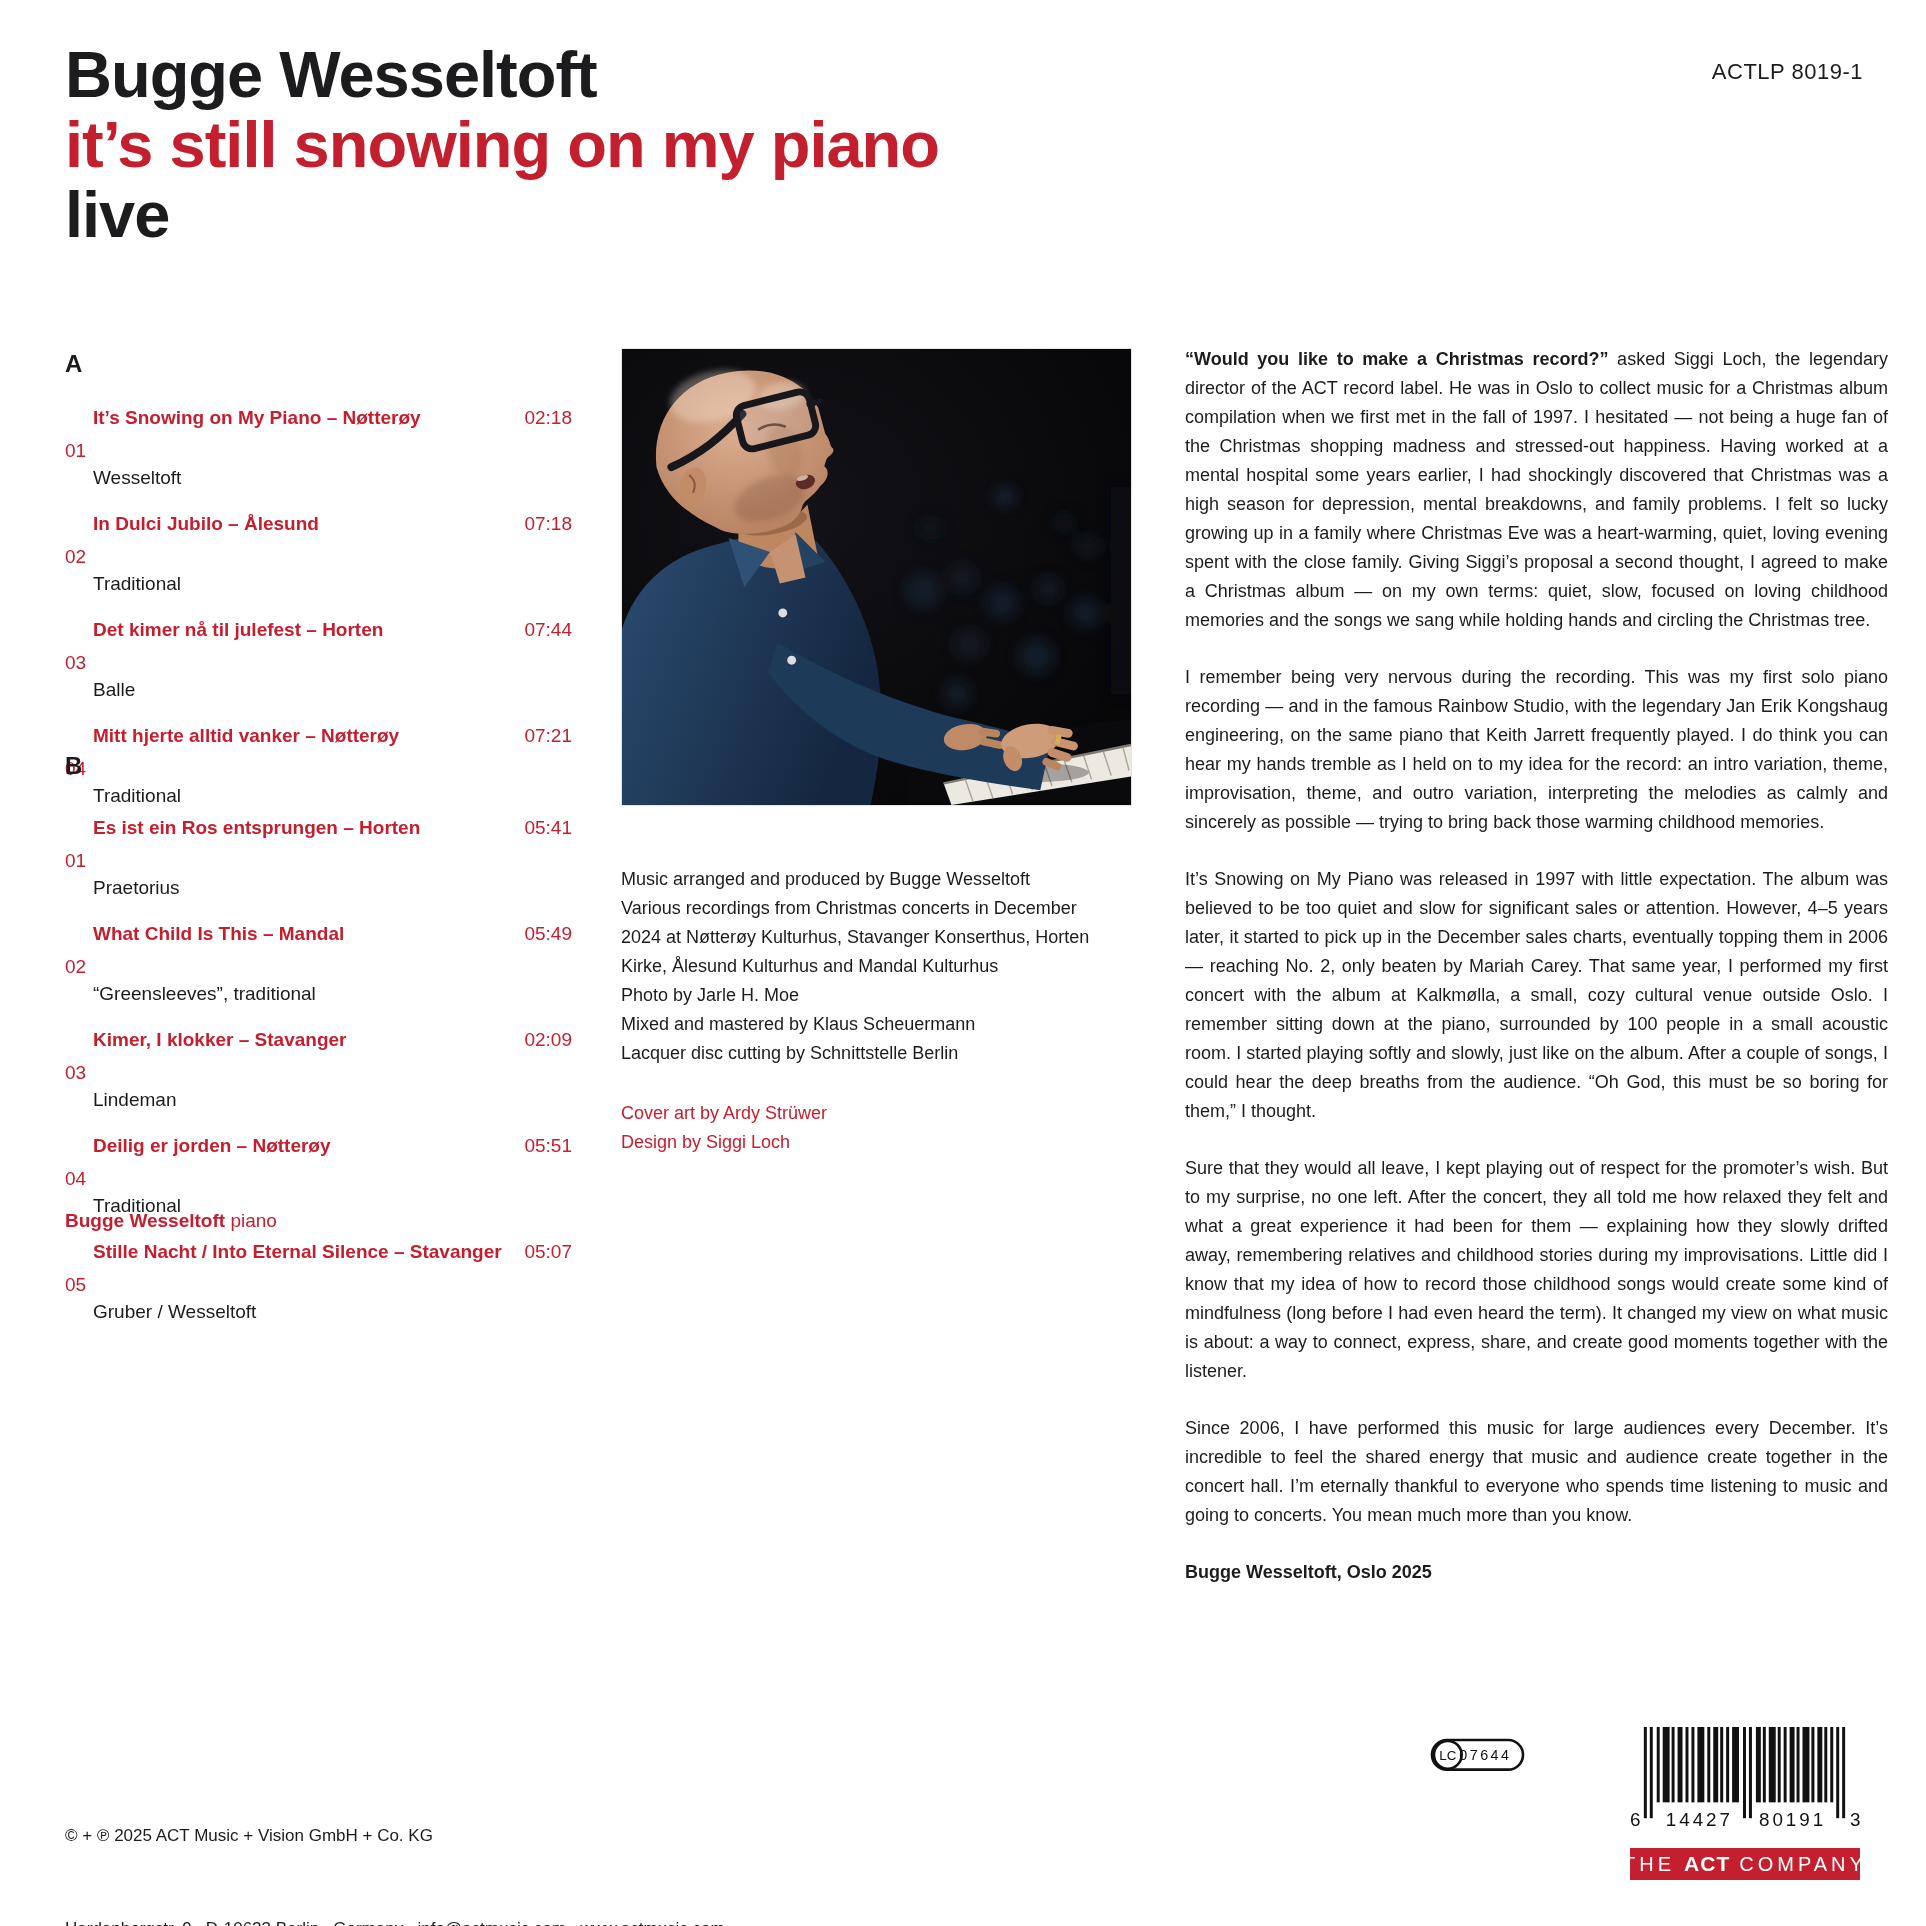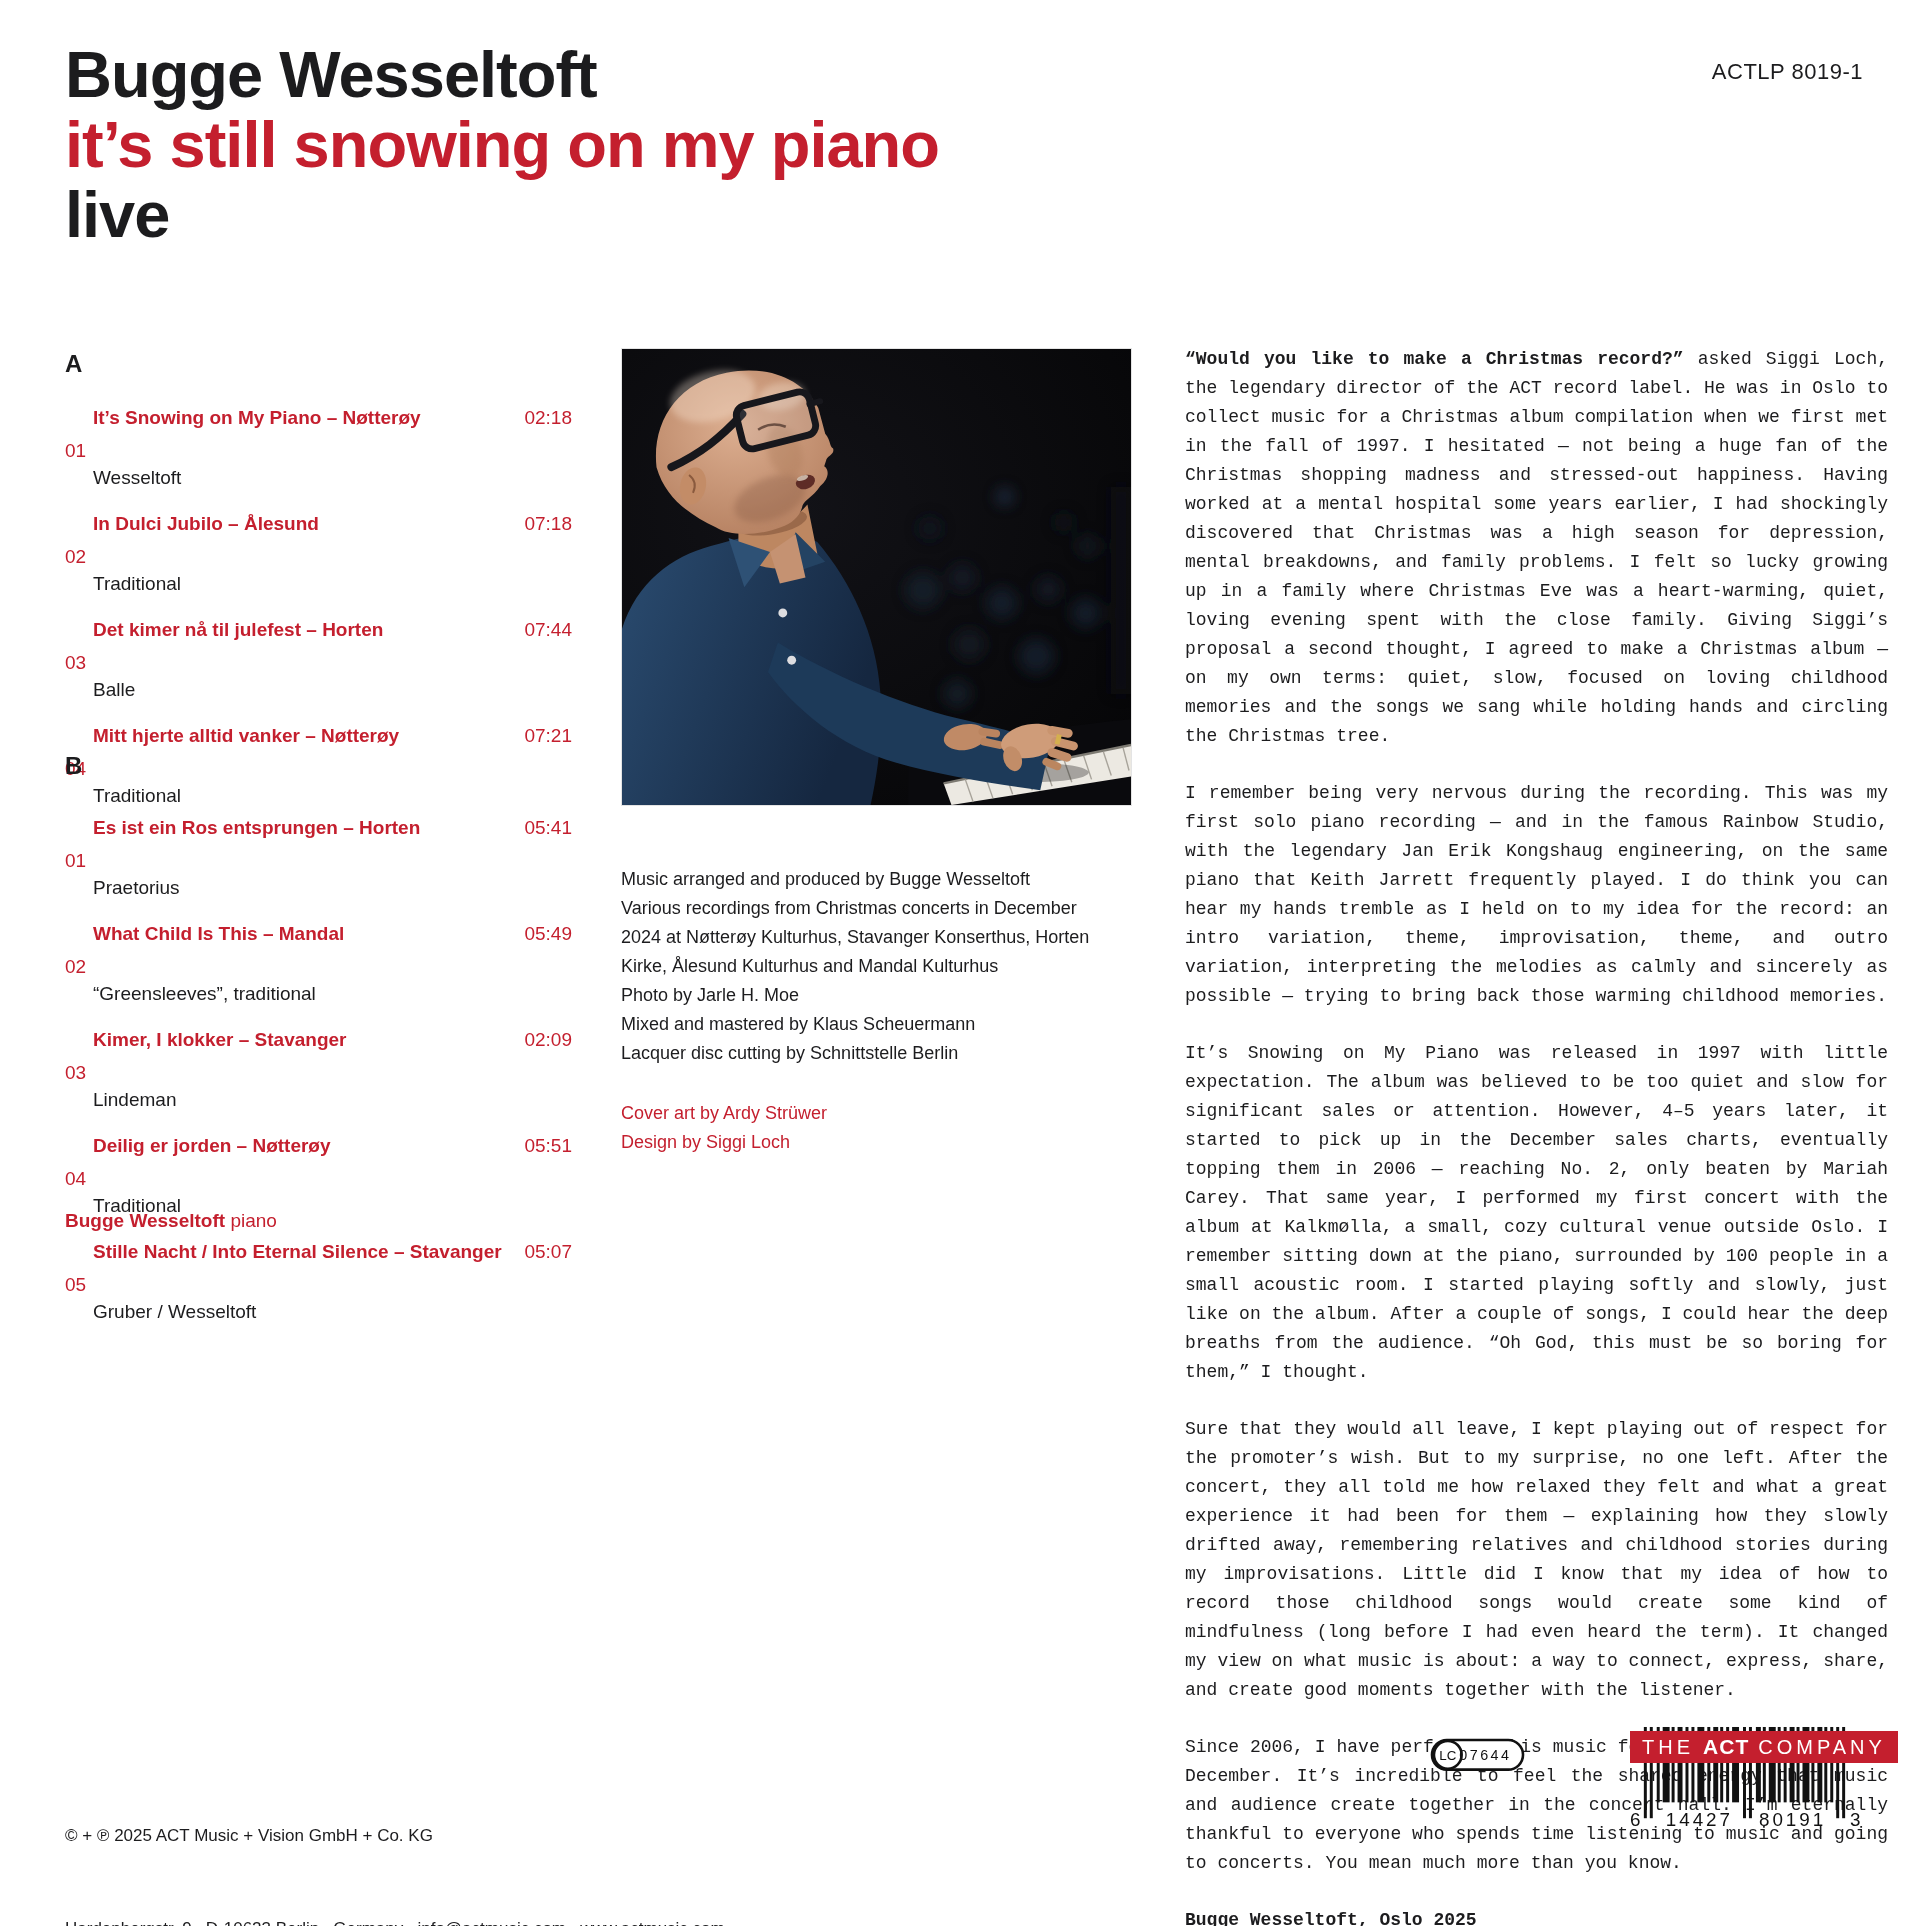--- a/index.html
+++ b/index.html
@@ -34,29 +34,29 @@
   
   .photo{left:621px;top:348px;width:511px;height:458px;margin:0;border:1px solid #e4e4e4;box-sizing:border-box;}
   .photo svg{display:block;width:100%;height:100%;}
 
   
   .credits{left:621px;width:515px;font-size:18px;line-height:29px;}
   .credits.red-credits{color:var(--red);}
 
   
   .essay{left:1185px;top:345px;width:703px;font-size:18px;line-height:29px;text-align:justify;}
-  .essay p{margin:0 0 28px 0;font-family:Liberation Mono, monospace;}
+  .essay p{margin:0 0 28px 0;}
   .essay .sig{font-weight:bold;text-align:left;}
 
   
   .legal{left:65px;top:1758px;font-size:17px;line-height:31px;white-space:pre-wrap;}
   .lc-badge{left:1430px;top:1737px;width:95px;height:36px;}
   .barcode{left:1626px;top:1725px;width:238px;height:105px;}
   .company-banner{
-    left:1630px;top:1731px;width:268px;height:32px;background:var(--red);
+    left:1630px;top:1848px;width:230px;height:32px;background:var(--red);
     display:flex;align-items:center;justify-content:center;gap:9px;
     color:#fff;font-size:20px;letter-spacing:4px;
   }
   .company-banner .act{font-weight:bold;font-size:21px;letter-spacing:1px;}
   svg text{font-family:"Liberation Sans","DejaVu Sans",sans-serif;}
 </style>
 </head>
 <body>
 
 <div class="cover">

